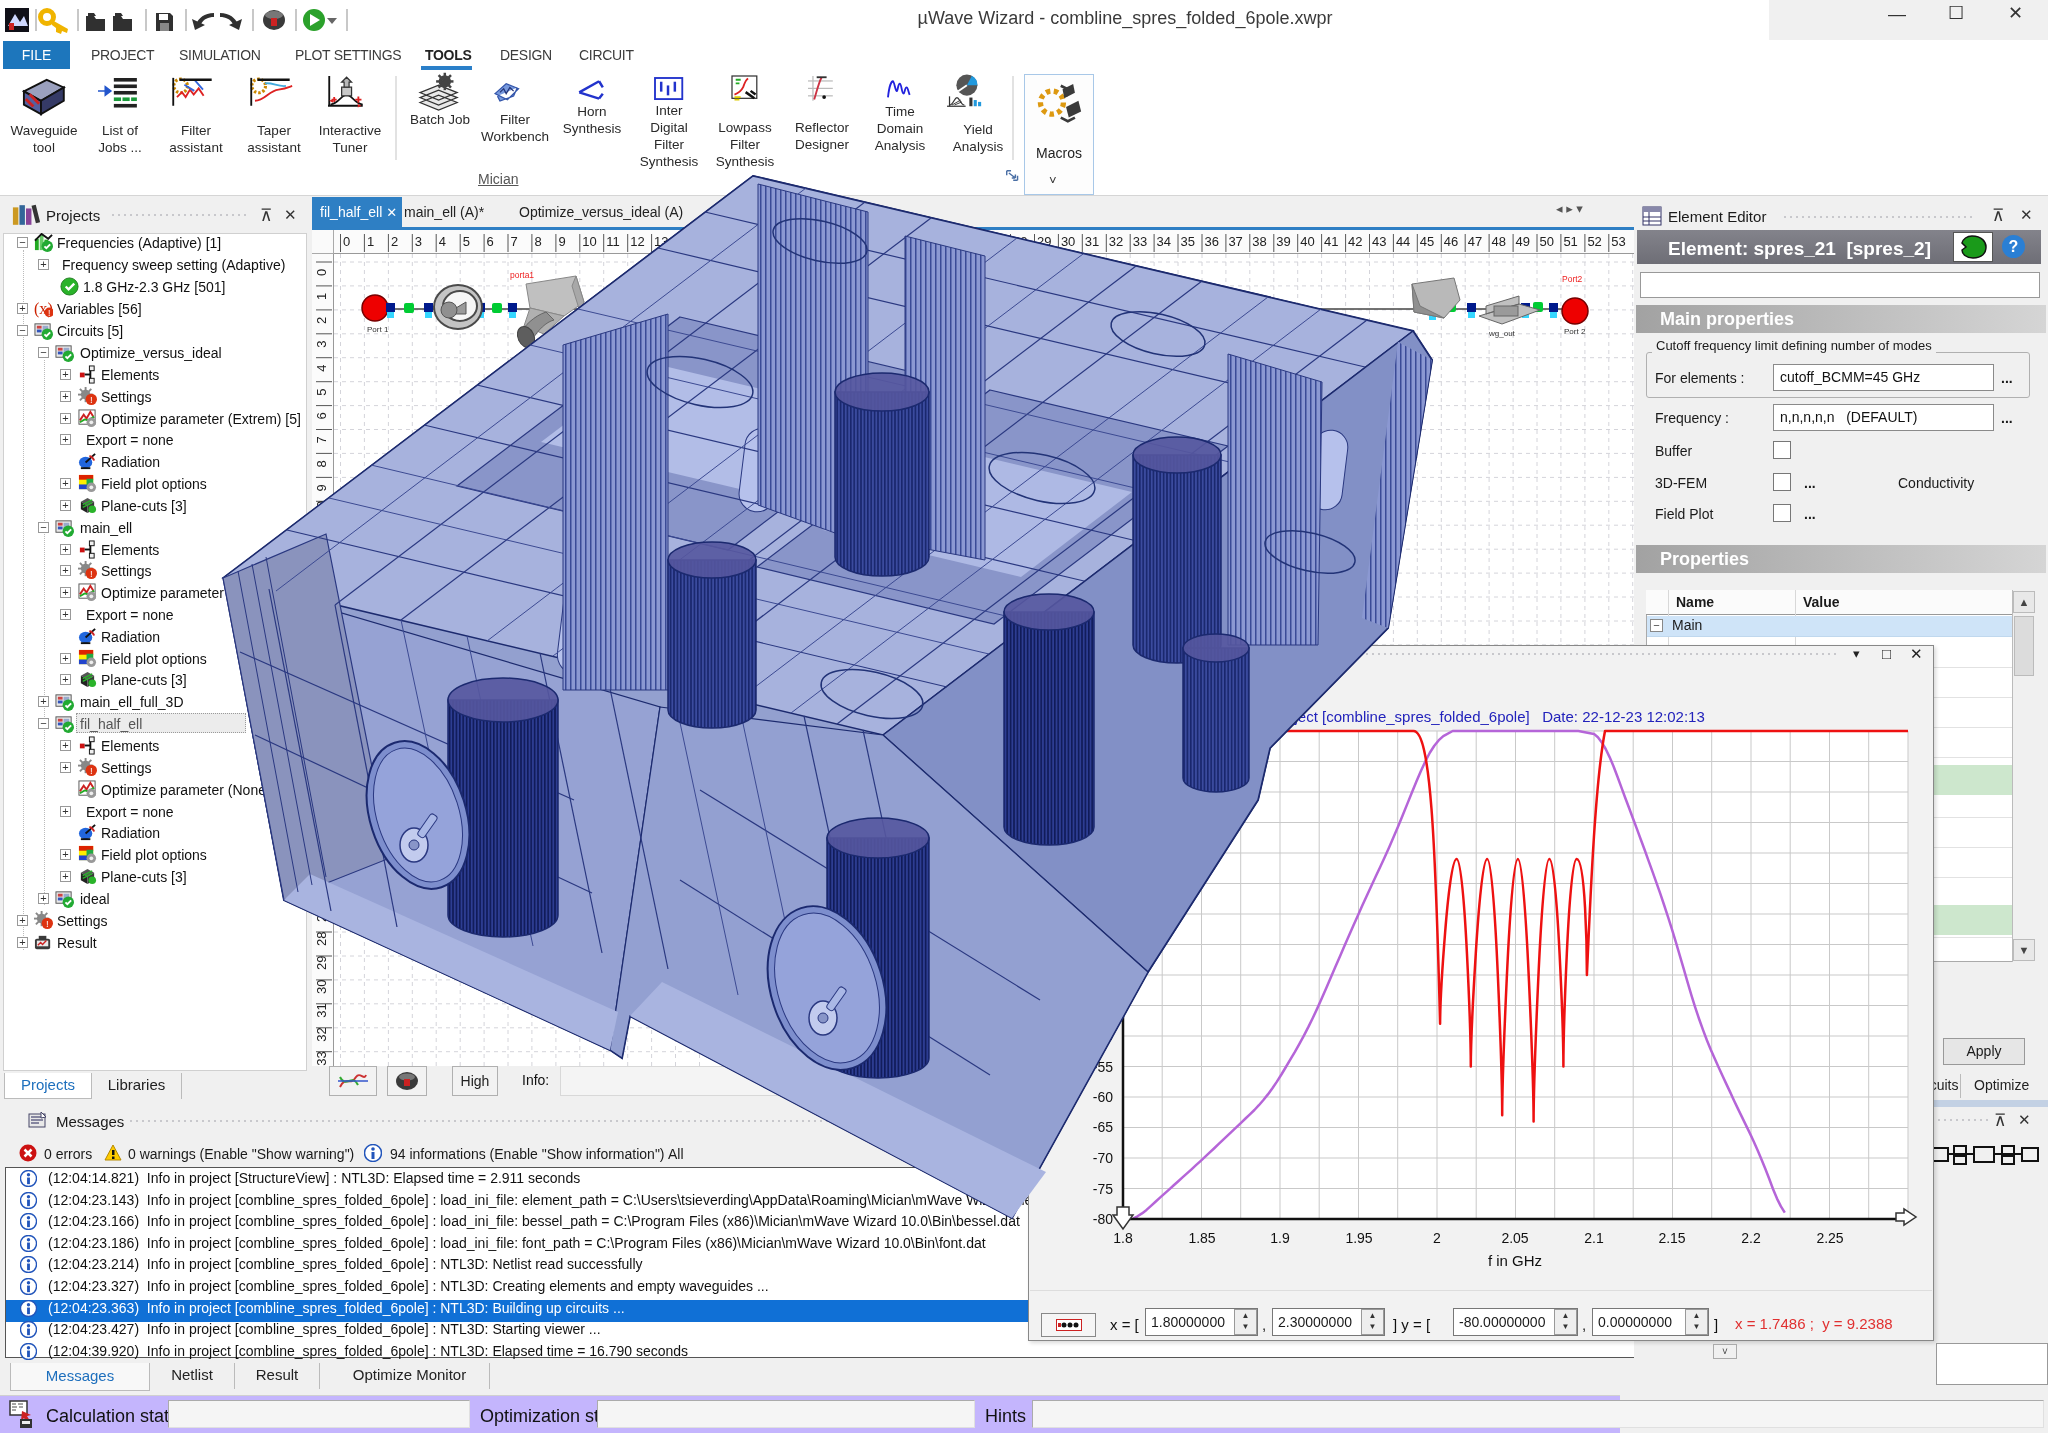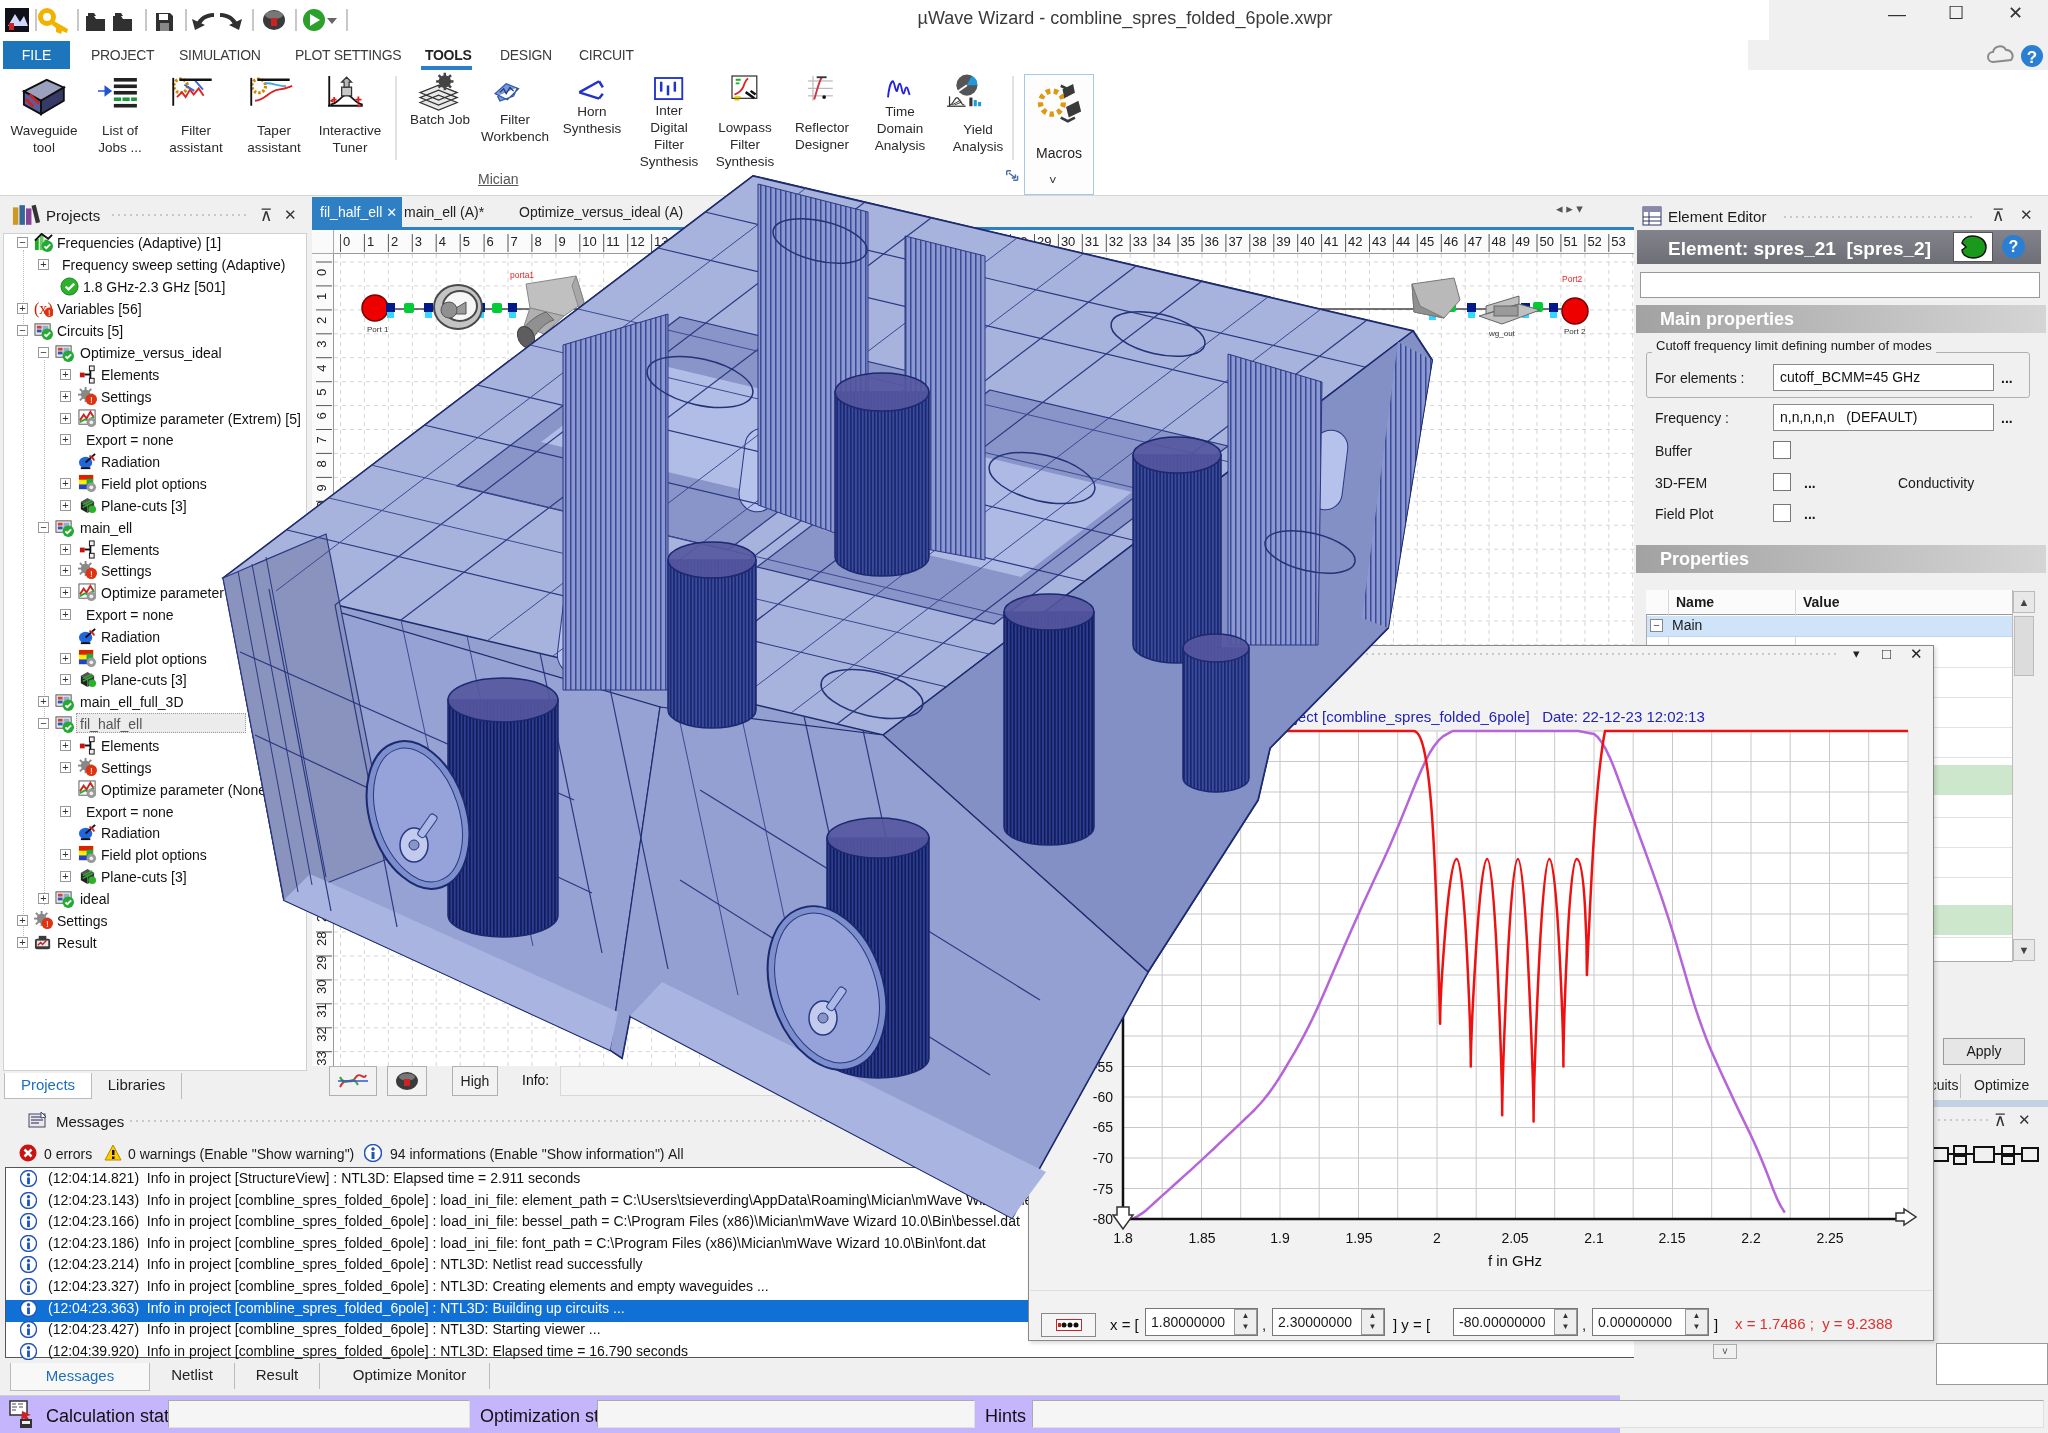--- a/index.html
+++ b/index.html
@@ -4,21 +4,21 @@
 <style>
 * { margin:0; padding:0; box-sizing:border-box; }
 html,body { width:2048px; height:1433px; overflow:hidden; }
 body { font-family:"Liberation Sans", sans-serif; background:#f0f0f0; position:relative; color:#1a1a1a; }
 .abs { position:absolute; }
 
 #titlebar { left:0; top:0; width:1769px; height:40px; background:#ffffff; }
 #title-text { left:200px; top:8px; width:1850px; text-align:center; font-size:18px; color:#3a3a3a; }
 .winbtn { top:8px; font-size:18px; color:#333; }
 
-#ribbontabs { left:0; top:40px; width:1748px; height:30px; background:#ffffff; }
+#ribbontabs { left:0; top:40px; width:2048px; height:30px; background:#ffffff; }
 .rtab { position:absolute; top:7px; font-size:14px; color:#3c3c3c; letter-spacing:-0.3px; }
 #tab-file { left:3px; top:1px; width:67px; height:28px; background:#1d76bc; color:#fff; text-align:center; line-height:28px; font-size:14px; }
 
 #ribbon { left:0; top:70px; width:2048px; height:126px; background:#ffffff; border-bottom:1px solid #d5d5d5; }
 .ric { position:absolute; text-align:center; font-size:13.5px; color:#2a2a2a; line-height:17px; }
 .dots { background-image:radial-gradient(circle, #c8c8cc 1.2px, transparent 1.3px); background-size:6px 6px; }
 
 #projpanel { left:0; top:196px; width:310px; height:905px; background:#f0f0f0; }
 #treebox { left:3px; top:233px; width:304px; height:838px; background:#ffffff; border:1px solid #d0d0d0; }
 .trow { position:absolute; font-size:14px; white-space:nowrap; color:#111; }

